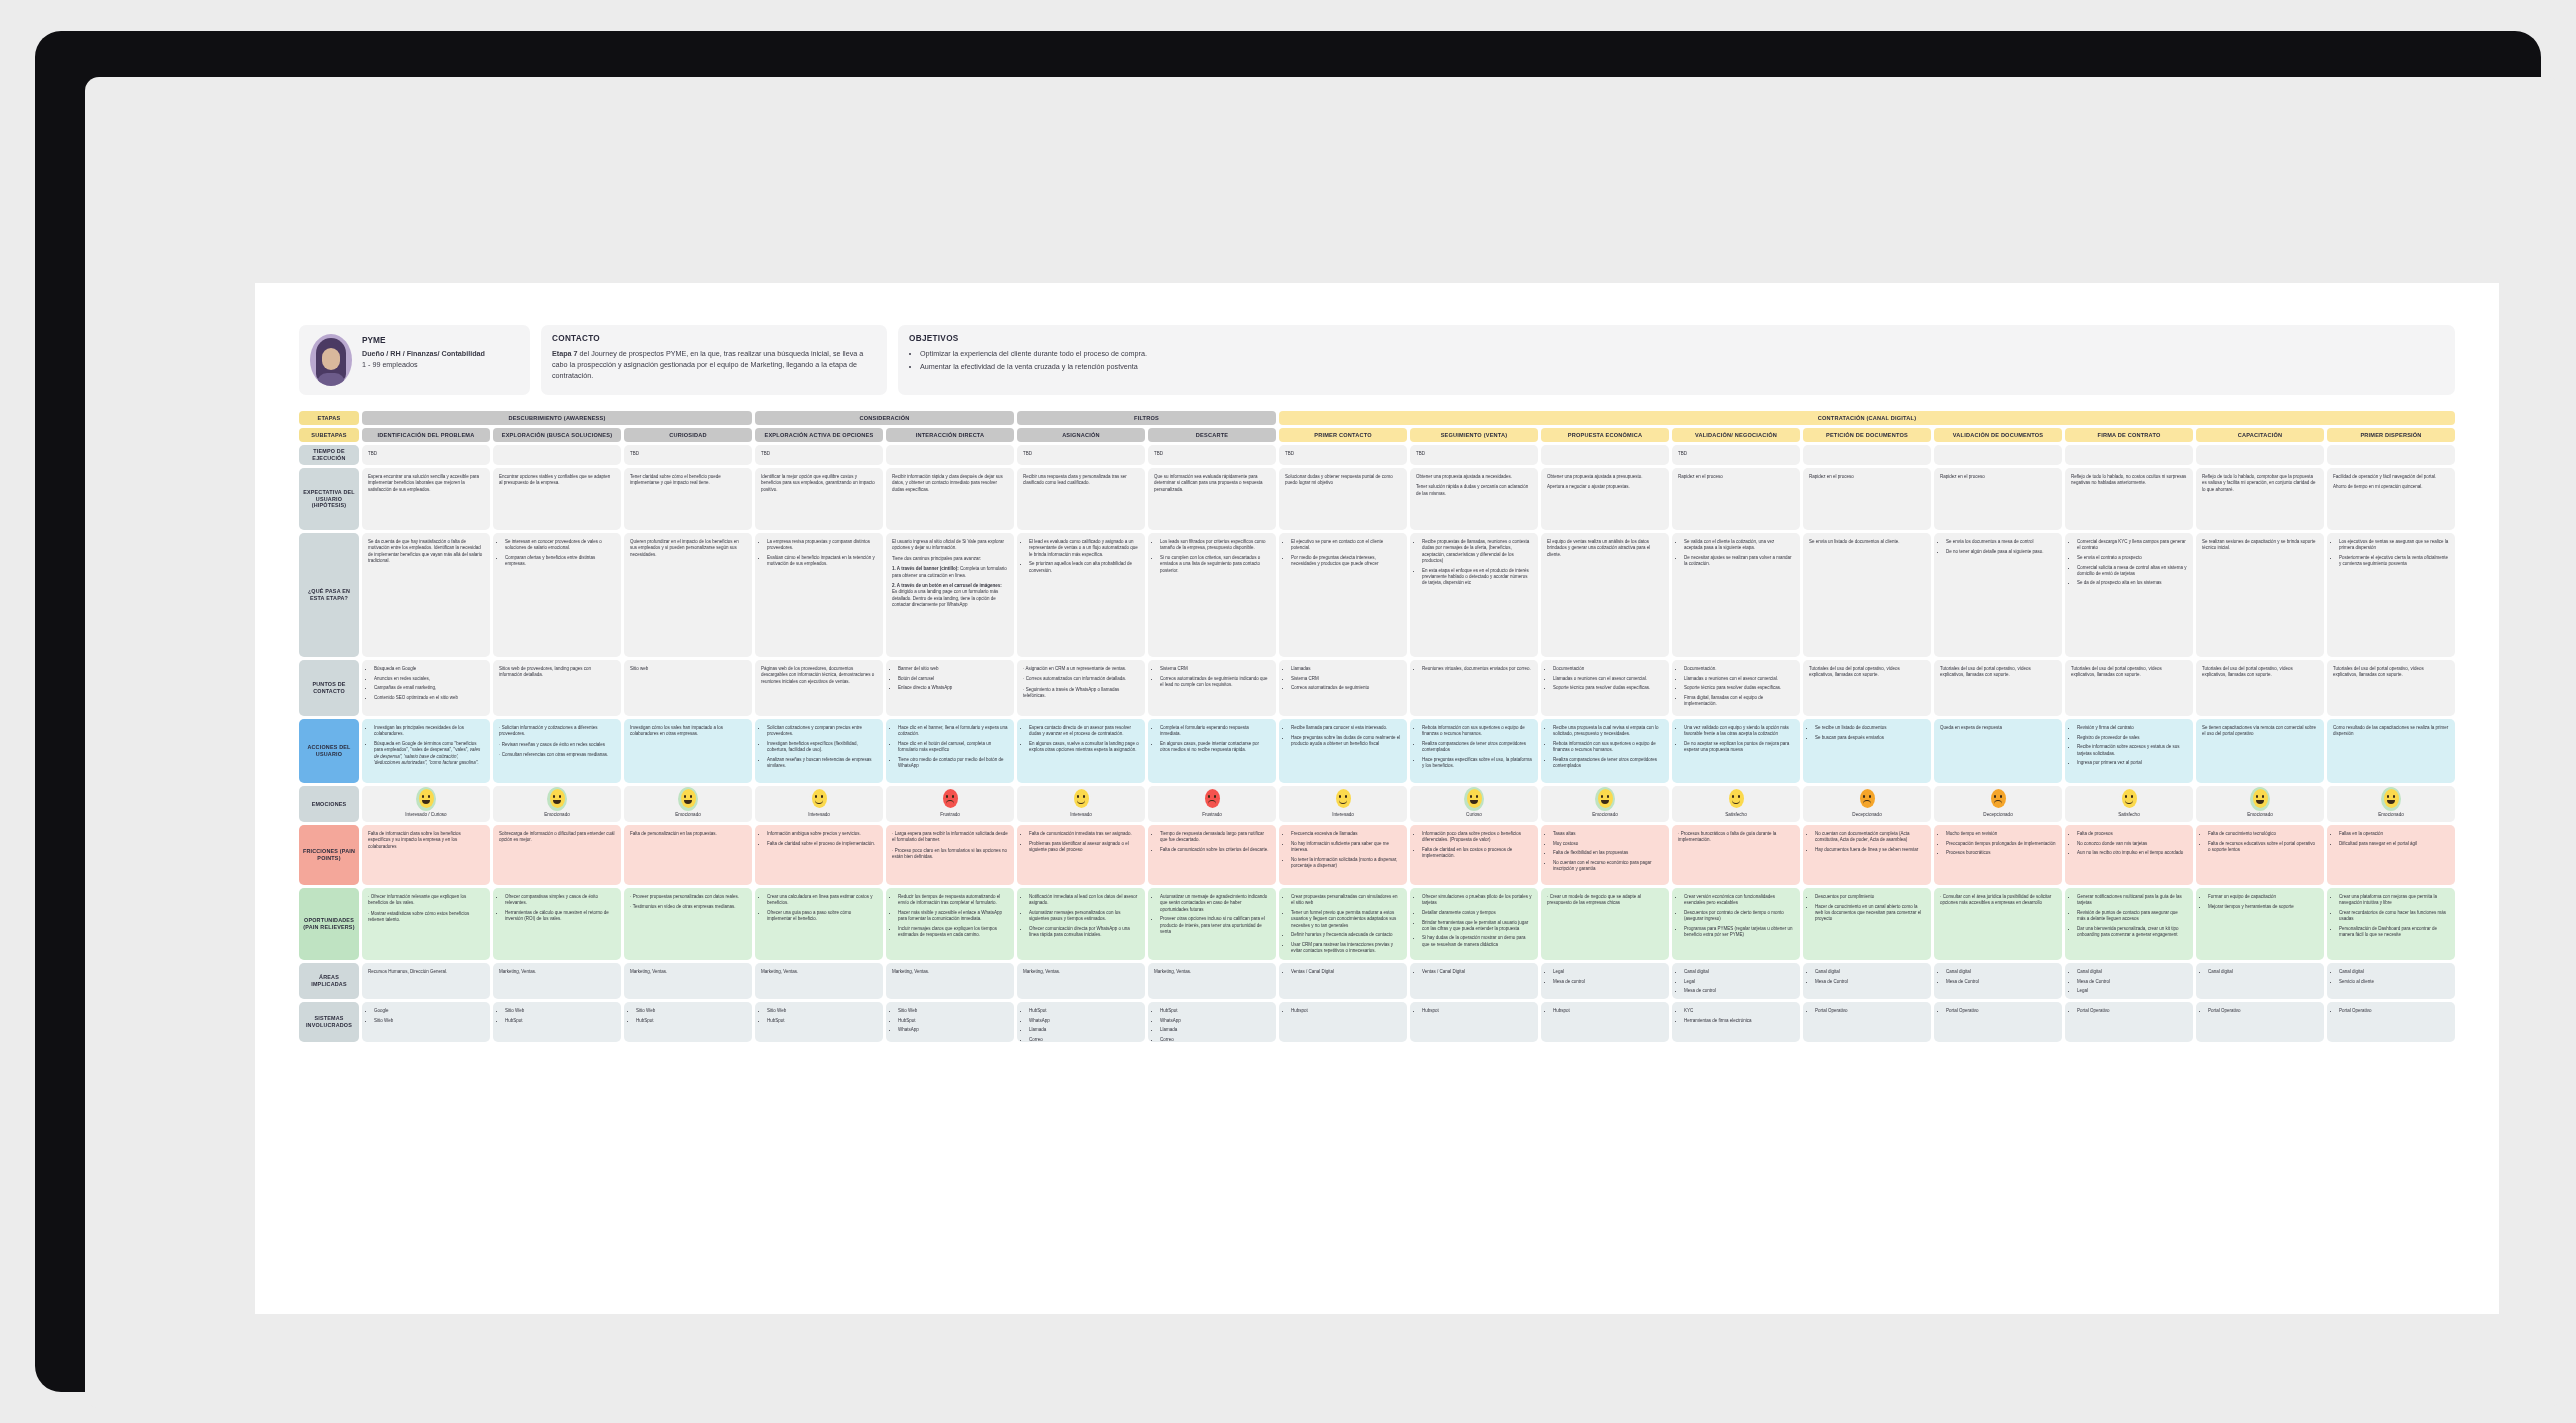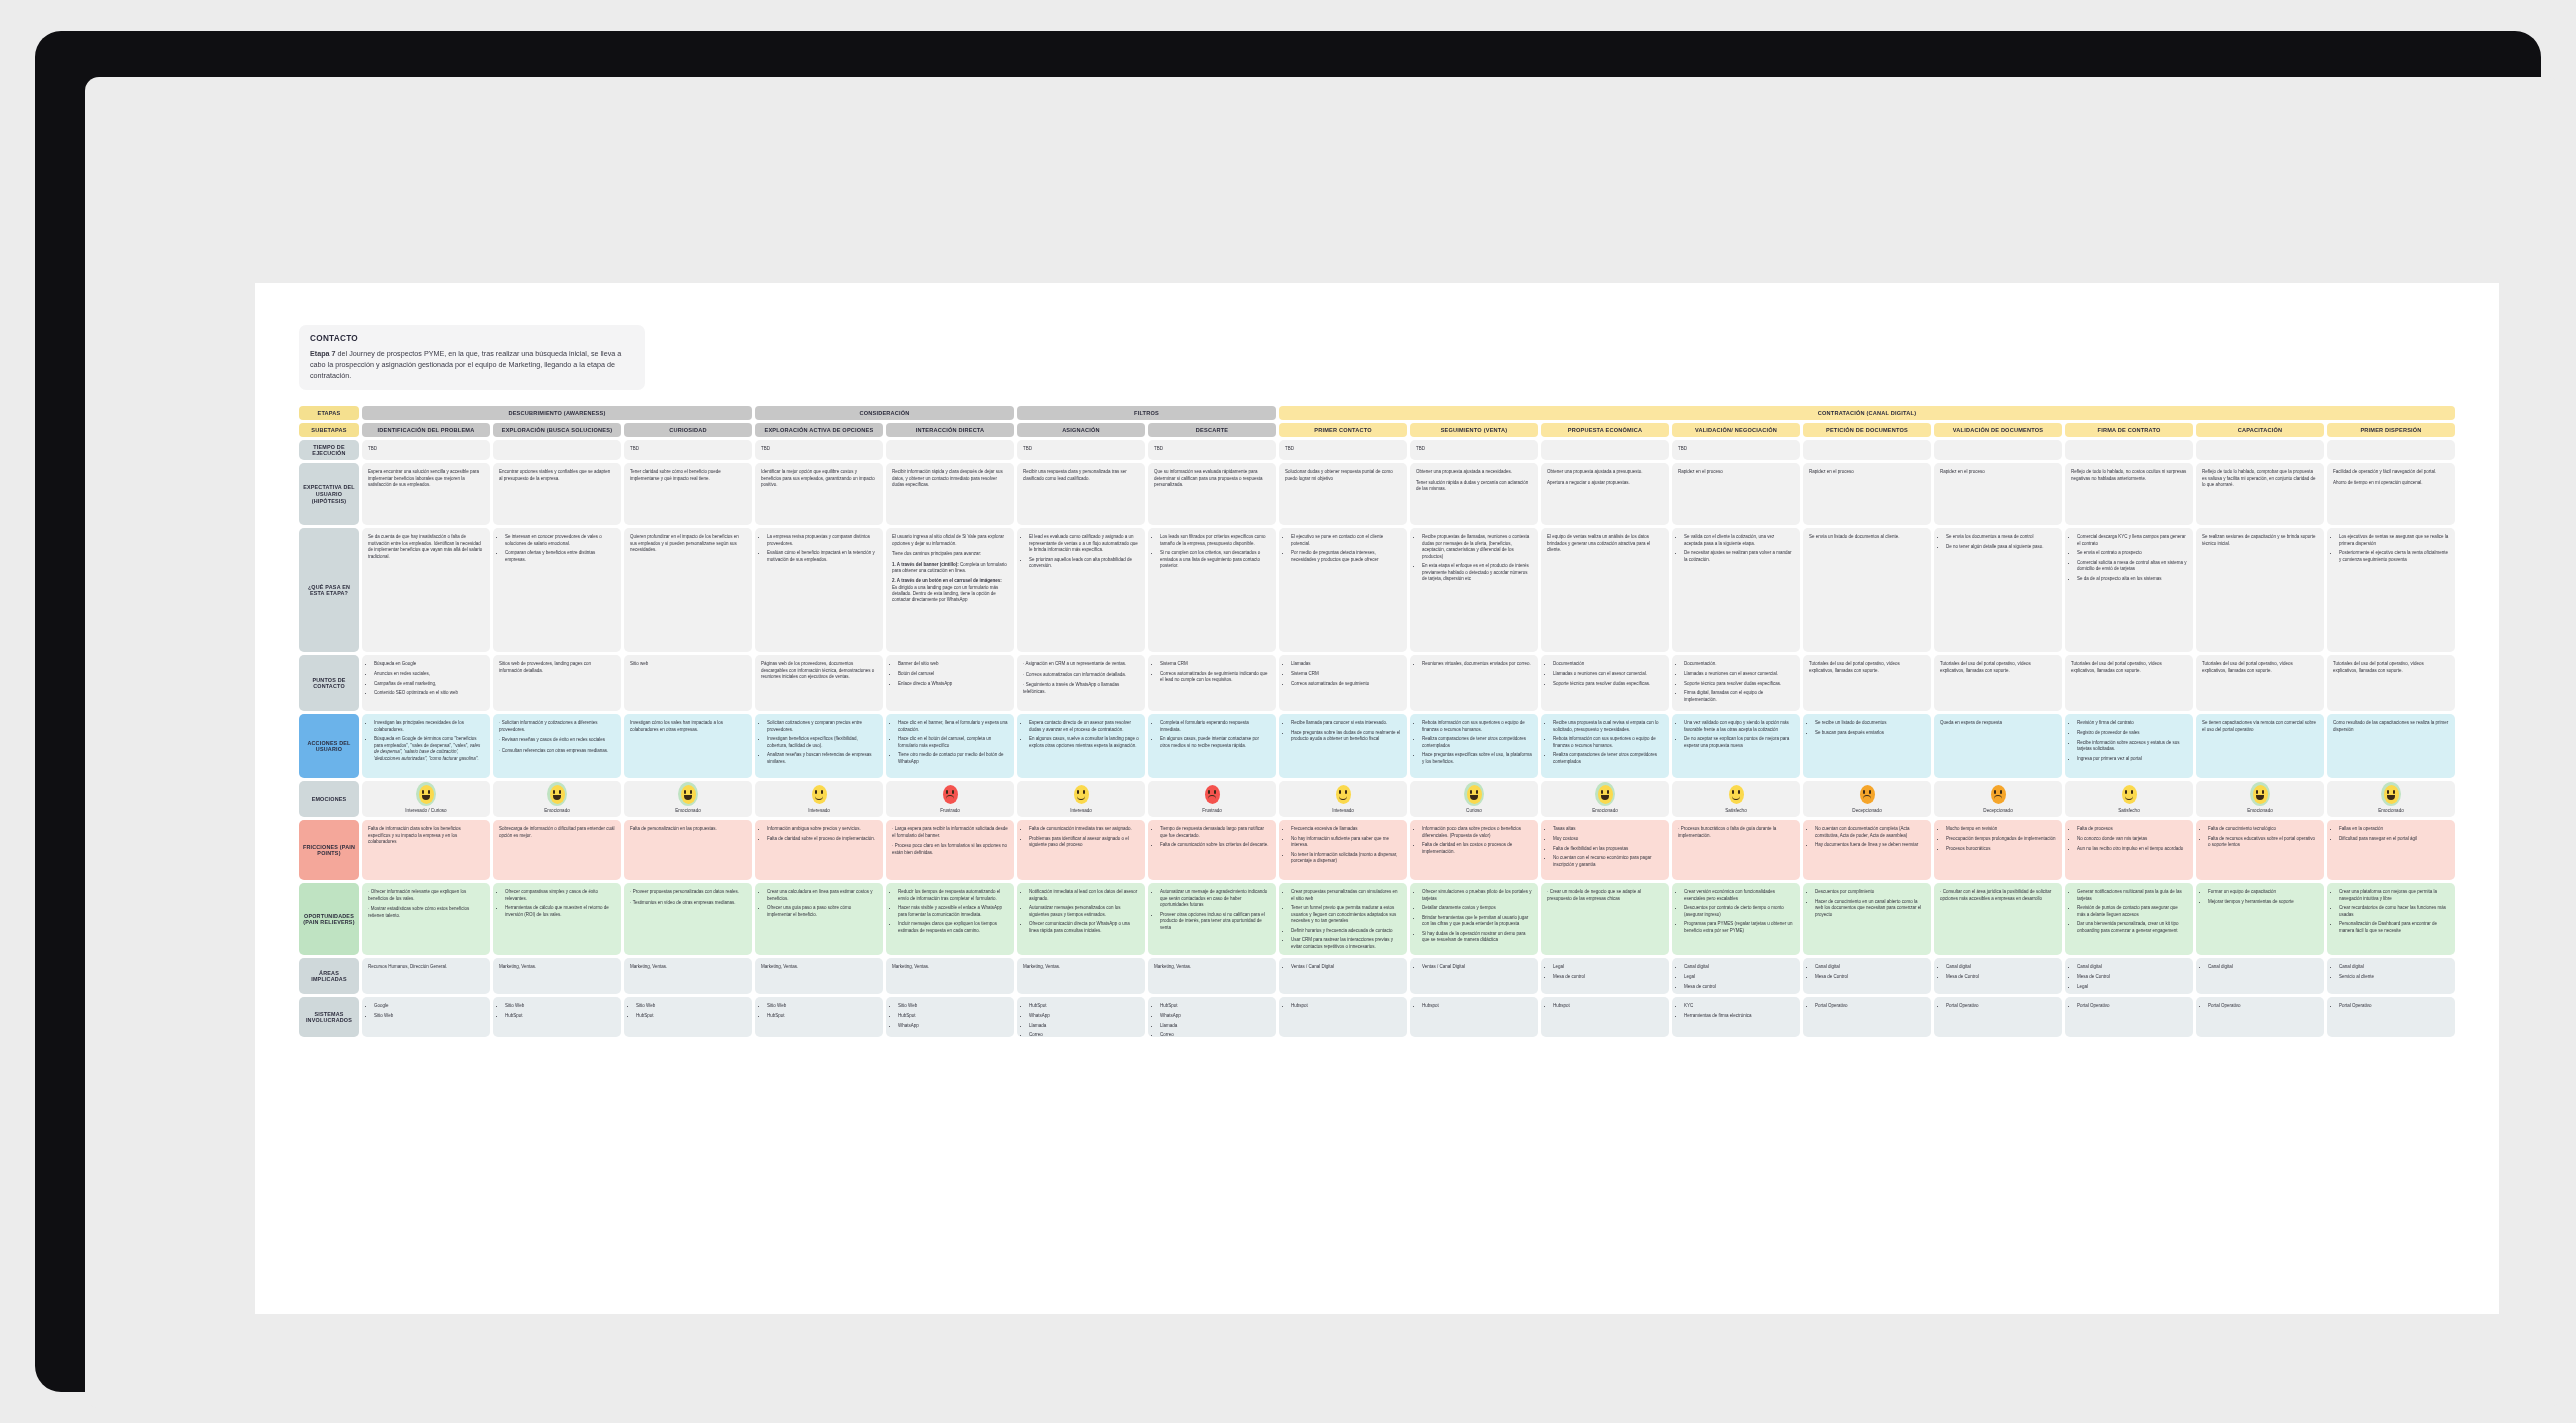--- a/index.html
+++ b/index.html
@@ -119,23 +119,44 @@
 </head>
 <body>
 
 <div class="device-frame">
   <div class="device-screen">
     <div class="canvas">
       <div class="board">
 
 
         <div class="meta-row">
+          <div class="meta-card meta-persona">
+            <div class="avatar">
+              <div class="hair"></div>
+                <div class="face"></div>
+                <div class="body"></div>
+            </div>
+            <div class="meta-persona-txt">
+              <div class="t">PYME</div>
+              <div class="b">Dueño / RH / Finanzas/ Contabilidad</div>
+              <div>1 - 99 empleados</div>
+            </div>
+          </div>
           <div class="meta-card meta-contexto">
             <div class="meta-h">CONTACTO</div>
             <div class="meta-b"><b id="ctx-b">Etapa 7</b><span id="ctx-t"> del Journey de prospectos PYME, en la que, tras realizar una búsqueda inicial, se lleva a cabo la prospección y asignación gestionada por el equipo de Marketing, llegando a la etapa de contratación.</span></div>
+          </div>
+          <div class="meta-card meta-objetivos">
+            <div class="meta-h">OBJETIVOS</div>
+            <div class="meta-b">
+                <ul id="obj-list">
+                  <li>Optimizar la experiencia del cliente durante todo el proceso de compra.</li>
+                  <li>Aumentar la efectividad de la venta cruzada y la retención postventa</li>
+                </ul>
+              </div>
           </div>
         </div>
 
         <div class="grid">
           <div class="labelcol">
             <div class="chip label">ETAPAS</div>
             <div style="height:3px"></div>
             <div class="chip label">SUBETAPAS</div>
             <div style="height:3px"></div>
             <div id="row-labels">

